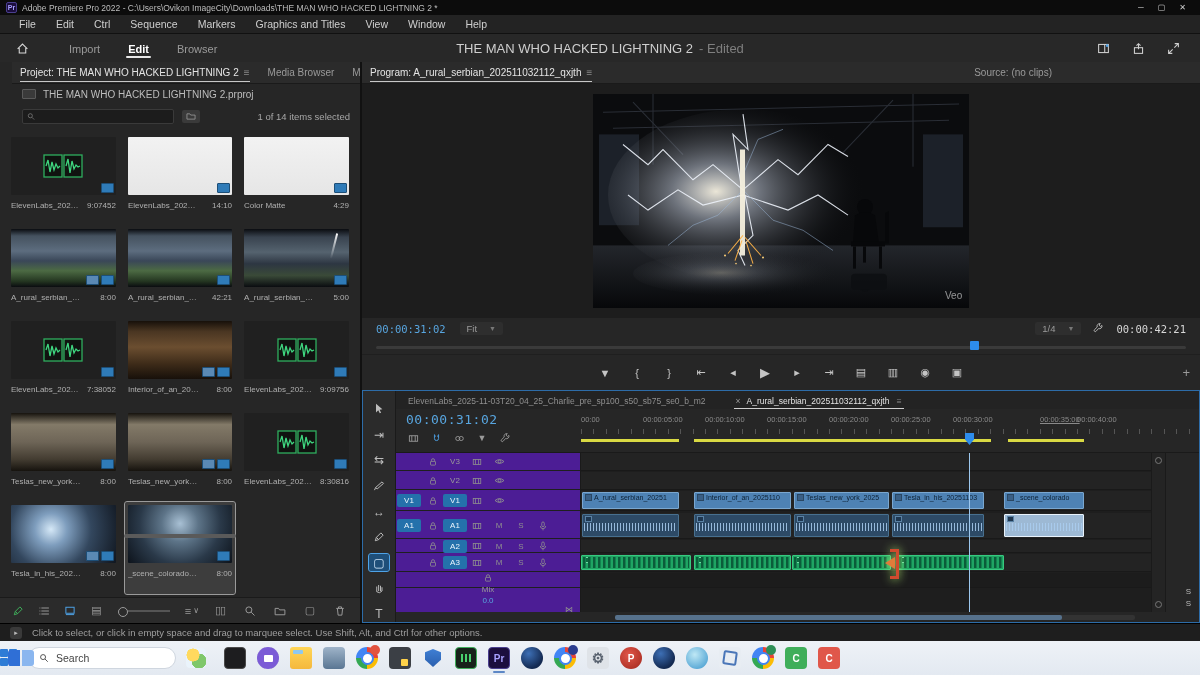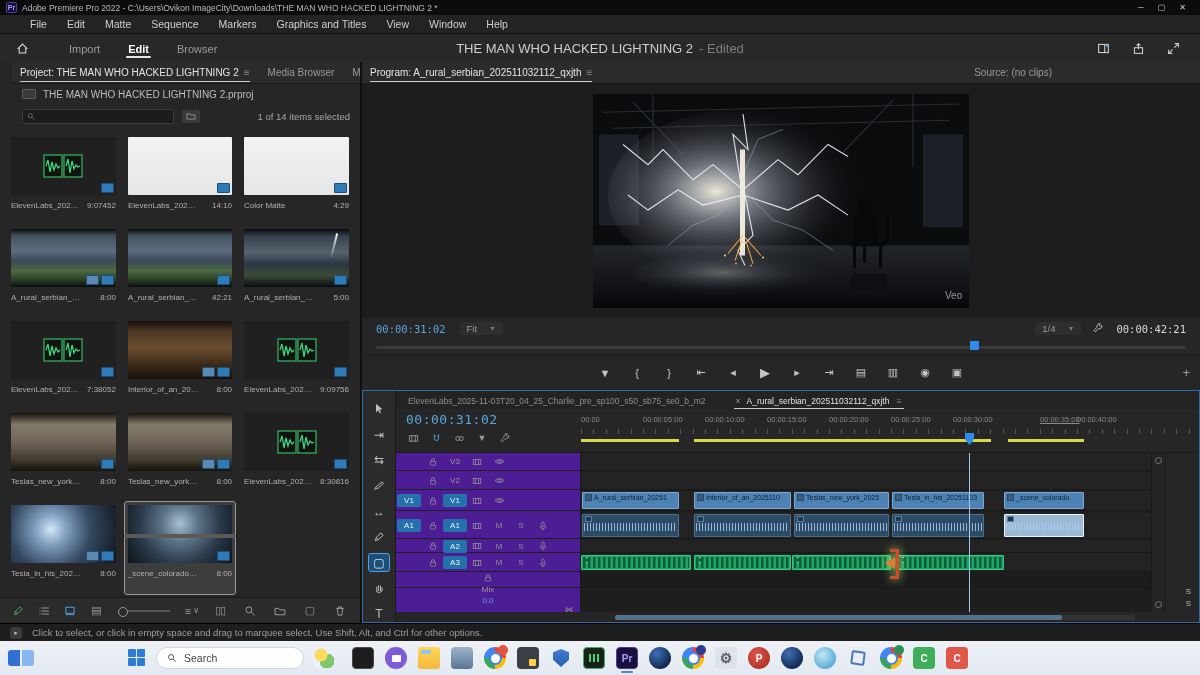--- a/index.html
+++ b/index.html
@@ -8,21 +8,21 @@
   .screen{position:relative;width:1200px;height:675px;background:#111;overflow:hidden;color:#c9c9c9;}
   .mono{font-family:"DejaVu Sans Mono",monospace;}
 
   
   .titlebar{position:absolute;left:0;top:0;width:1200px;height:15px;background:#0c0c0c;display:flex;align-items:center;padding:0 6px;font-size:8.5px;color:#bdbdbd;}
   .pr-badge{width:11px;height:11px;background:#1c0e3e;border:1px solid #4a3f8f;color:#a9a1ff;font-size:7px;display:flex;align-items:center;justify-content:center;border-radius:2px;margin-right:5px;font-weight:bold;}
   .win-controls{margin-left:auto;display:flex;gap:14px;font-size:8px;color:#cfcfcf;padding-right:8px;}
   .win-controls span{cursor:default;}
 
   
-  .menubar{position:absolute;left:0;top:15px;width:1200px;height:19px;background:#232323;display:flex;align-items:center;padding-left:21px;gap:2px;border-bottom:1px solid #111;}
+  .menubar{position:absolute;left:0;top:15px;width:1200px;height:19px;background:#232323;display:flex;align-items:center;padding-left:10px;gap:2px;border-bottom:1px solid #111;}
   .menu-item{font-size:10.5px;color:#cfcfcf;padding:2px 9px;}
 
   
   .appbar{position:absolute;left:0;top:34px;width:1200px;height:28px;background:#282828;display:flex;align-items:center;}
   .home-btn{margin-left:16px;color:#d8d8d8;}
   .appbar-tabs{display:flex;margin-left:28px;gap:4px;}
   .appbar-tab{font-size:11px;color:#9a9a9a;padding:6px 12px 5px;position:relative;}
   .appbar-tab.active{color:#fff;font-weight:bold;}
   .appbar-tab.active::after{content:"";position:absolute;left:10px;right:10px;bottom:2px;height:2px;background:#e8e8e8;border-radius:1px;}
   .seq-title{position:absolute;left:0;right:0;text-align:center;font-size:13px;color:#cfcfcf;pointer-events:none;}
@@ -155,21 +155,21 @@
 
   
   .statusbar{position:absolute;left:0;top:623px;width:1200px;height:18px;background:#1e1e1e;border-top:1px solid #000;display:flex;align-items:center;gap:10px;padding:0 10px;font-size:9.5px;color:#9f9f9f;}
   .status-ic{width:12px;height:12px;border-radius:3px;background:#3a3a3a;color:#bbb;font-size:7px;display:flex;align-items:center;justify-content:center;}
 
   
   .taskbar{position:absolute;left:0;top:641px;width:1200px;height:34px;background:linear-gradient(180deg,#eef2f7,#e3e9f1);display:flex;align-items:center;}
   .widgets{position:absolute;left:8px;display:flex;gap:2px;}
   .widgets .w1{width:12px;height:16px;background:#2f6fd6;border-radius:3px 0 0 3px;}
   .widgets .w2{width:12px;height:16px;background:#8ab6ef;border-radius:0 3px 3px 0;}
-  .tb-center{display:flex;align-items:center;gap:10px;margin-left:128px;}
+  .tb-center{display:flex;align-items:center;gap:10px;}
   .start{width:18px;height:18px;display:grid;grid-template-columns:8px 8px;grid-template-rows:8px 8px;gap:1px;}
   .start span{background:#2e7cd6;border-radius:1px;}
   .search-pill{width:148px;height:22px;background:#fff;border:1px solid #cfd6df;border-radius:12px;display:flex;align-items:center;gap:7px;padding:0 10px;color:#444;font-size:10.5px;}
   .search-pill .mag{color:#333;}
   .weather{width:20px;height:20px;border-radius:4px;background:radial-gradient(circle at 35% 35%,#ffd95e 0 35%,transparent 36%),radial-gradient(circle at 65% 65%,#7fc76a 0 40%,transparent 41%),#eaf3fb;}
   .tb-apps{display:flex;align-items:center;gap:11px;margin-left:8px;}
   .tb-app{width:22px;height:22px;border-radius:4px;position:relative;display:flex;align-items:center;justify-content:center;font-size:10px;font-weight:bold;color:#fff;}
   .tb-app.active::after{content:"";position:absolute;bottom:-5px;left:4px;right:4px;height:2.5px;border-radius:2px;background:#5d87c6;}
   .tb-app-icon-black-square{background:#1d1d1f;border:1px solid #4a4a4a;}
   .tb-camera-app-icon{background:radial-gradient(circle,#7b5bd6 0 70%,#5a3fb0 71%);border-radius:50%;}
@@ -298,21 +298,21 @@
     <span class="win-controls">
       <span>─</span>
       <span>▢</span>
       <span>✕</span>
     </span>
   </div>
 
   <div class="menubar" id="menubar">
       <div class="menu-item">File</div>
       <div class="menu-item">Edit</div>
-      <div class="menu-item">Matte</div>
+      <div class="menu-item">Ctrl</div>
       <div class="menu-item">Sequence</div>
       <div class="menu-item">Markers</div>
       <div class="menu-item">Graphics and Titles</div>
       <div class="menu-item">View</div>
       <div class="menu-item">Window</div>
       <div class="menu-item">Help</div>
     </div>
 
   <div class="appbar">
     <span class="home-btn">

